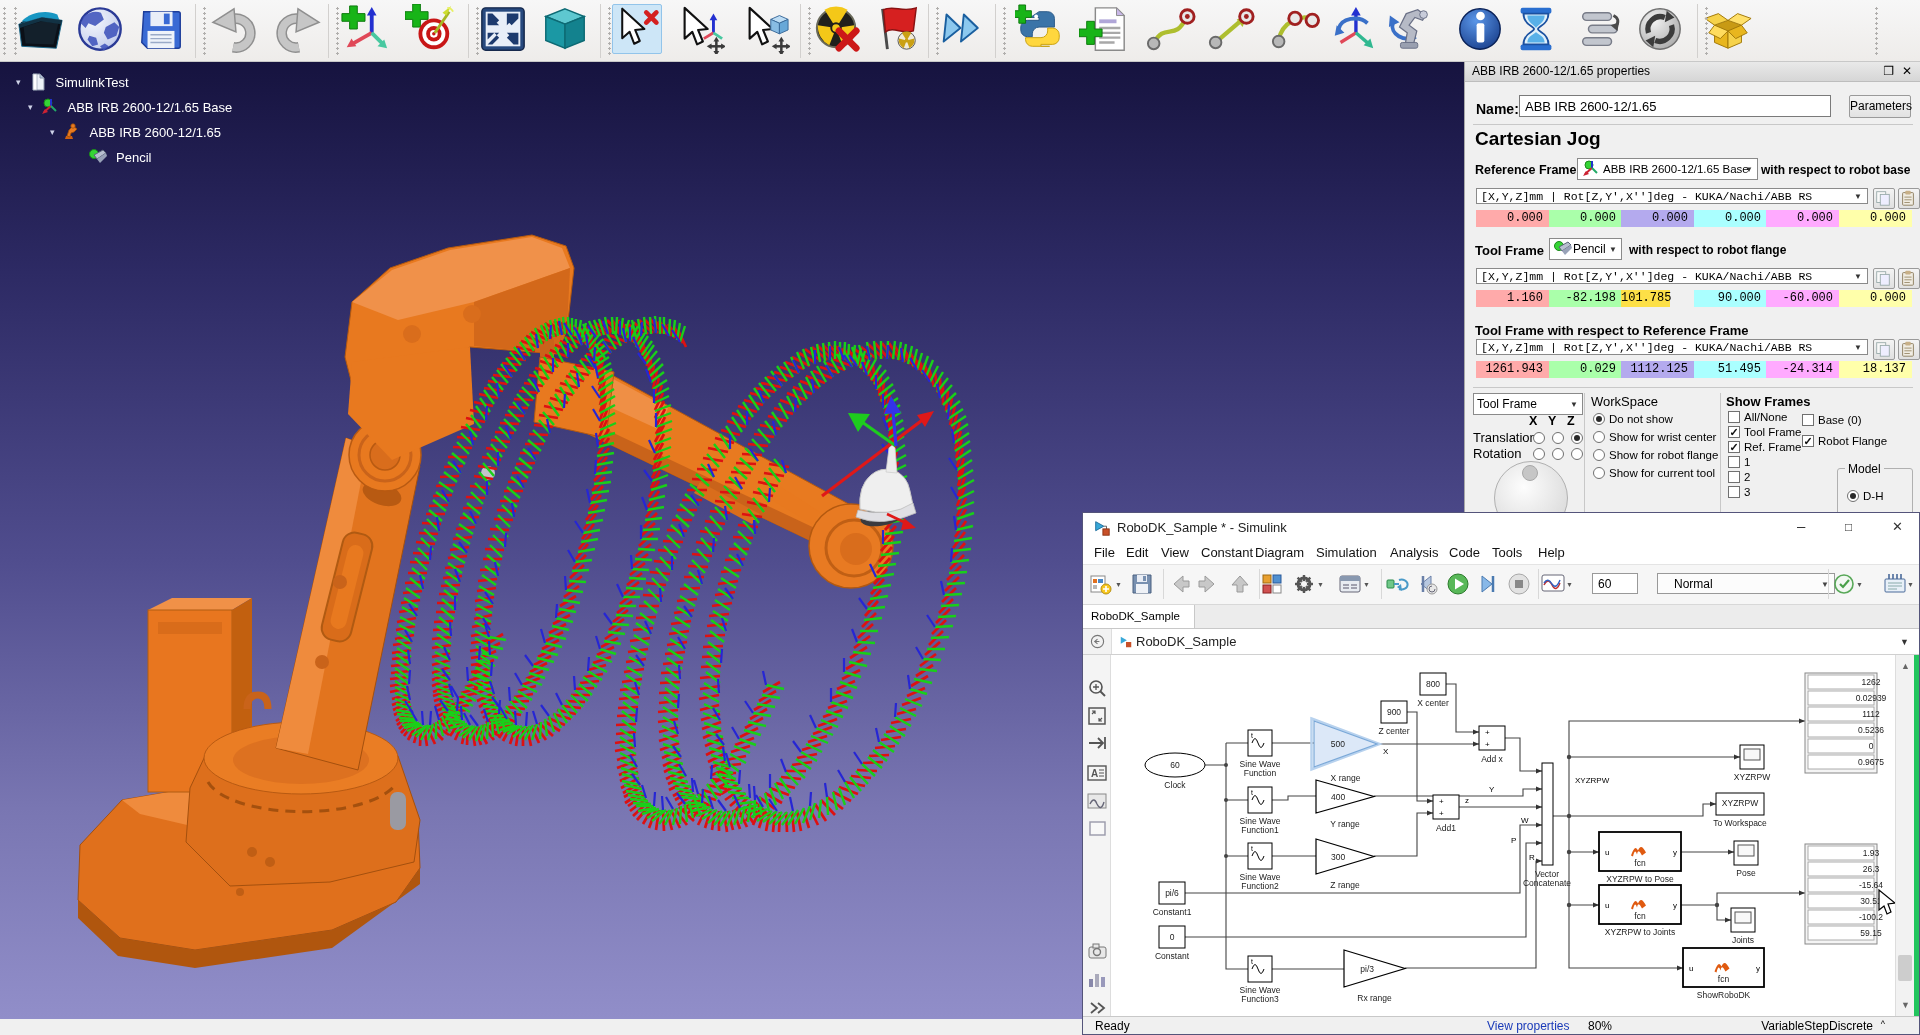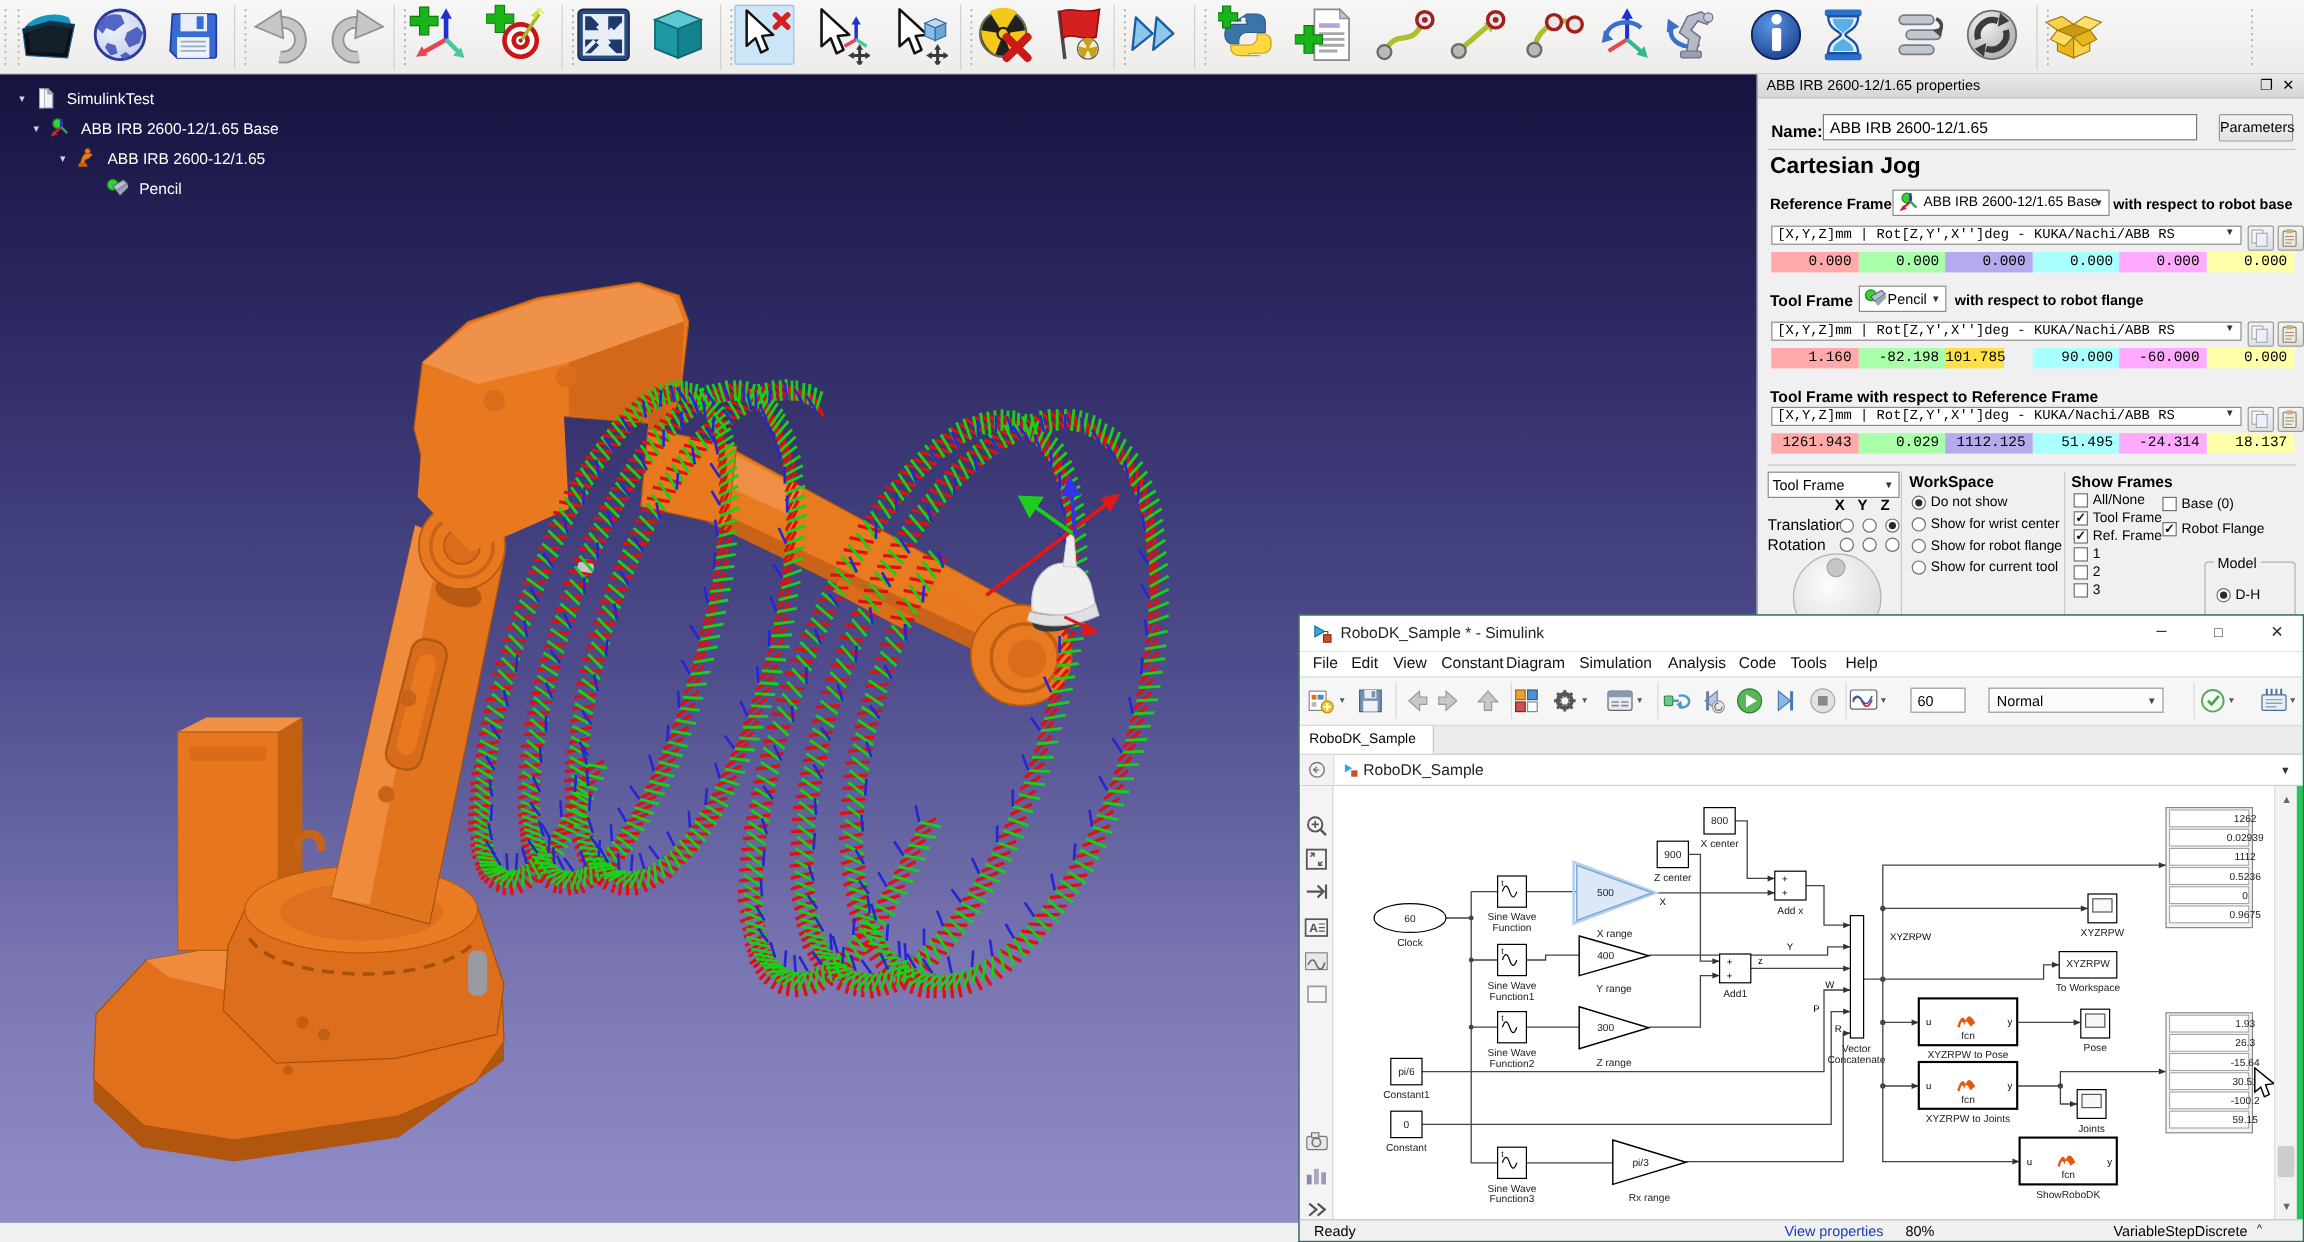--- a/index.html
+++ b/index.html
@@ -12,21 +12,21 @@
 #viewport{position:absolute;left:0;top:62px;width:1464px;height:957px;background:linear-gradient(#16133f 0%,#2d2a64 22%,#504d8e 52%,#7976b2 78%,#918ec9 100%);overflow:hidden}
 #tree{position:absolute;left:0;top:0;color:#fff;font-size:13px}
 .trow{position:absolute;display:flex;align-items:center;white-space:nowrap}
 .trow svg{margin-right:8px}
 #rpanel{position:absolute;left:1464px;top:62px;width:456px;height:451px;background:#f0f0f0;border-left:1px solid #a8a8a8;font-size:13px;color:#000}
 #rtitle{position:absolute;left:0;top:0;width:100%;height:20px;background:linear-gradient(#e9e9e9,#d6d6d6);border-bottom:1px solid #bdbdbd;font-size:12px;padding:2px 0 0 7px}
 .btn{position:absolute;background:linear-gradient(#f4f4f4,#e2e2e2);border:1px solid #9a9a9a;border-radius:2px;font-size:12px;text-align:center;line-height:21px}
 .drop{position:absolute;height:22px;background:#fff;border:1px solid #8a8a8a;font-size:12px;display:flex;align-items:center;padding:0 14px 0 3px;white-space:nowrap}
 .drop svg{flex-shrink:0}
 .drop .caret{position:absolute;right:4px;font-size:8px;color:#333}
-.combo{position:absolute;height:16px;background:#fff;border:1px solid #8a8a8a;display:flex;padding:0 16px 0 4px;white-space:nowrap}
+.combo{position:absolute;height:16px;background:#fff;border:1px solid #8a8a8a;display:flex;align-items:center;padding:0 16px 0 4px;white-space:nowrap}
 .combo .caret{position:absolute;right:5px;font-size:8px;color:#333}
 .mono{font-family:"Liberation Mono",monospace;font-size:11.5px}
 .sqbtn{position:absolute;width:22px;height:21px;background:linear-gradient(#f4f4f4,#e0e0e0);border:1px solid #9a9a9a;border-radius:2px}
 .cell{position:absolute;top:0;height:17px;font-family:"Liberation Mono",monospace;font-size:12px;text-align:right;padding:1px 6px 0 0}
 .radio{position:absolute;display:flex;align-items:center;font-size:11.5px;white-space:nowrap}
 .rcirc{width:12px;height:12px;border-radius:50%;background:#fff;border:1px solid #707070;margin-right:4px;display:inline-flex;align-items:center;justify-content:center}
 .rdot{width:6px;height:6px;border-radius:50%;background:#2a2a2a}
 .cbox{width:12px;height:12px;background:#fff;border:1px solid #707070;margin-right:4px;font-size:11px;line-height:11px;text-align:center;color:#111;font-weight:bold}
 #rdkstatus{position:absolute;left:0;top:1019px;width:1082px;height:16px;background:#f0f0f0;border-top:1px solid #c8c8c8;font-size:12px;padding:0px 0 0 8px}
 #simwin{position:absolute;left:1082px;top:512px;width:838px;height:523px;background:#22c55e;border:1px solid #54547a;overflow:hidden}
@@ -520,21 +520,21 @@
         <span class="rcirc">
           <span class="rdot"></span>
         </span>
       </div>
       <div class="radio" style="left:106px;top:386px">
         <span class="rcirc"></span>
       </div>
       <div style="position:absolute;left:29px;top:399px;width:74px;height:74px;border-radius:50%;background:radial-gradient(circle at 40% 35%,#fdfdfd,#d2d2d2);border:1px solid #b0b0b0"></div>
       <div style="position:absolute;left:57px;top:403px;width:16px;height:16px;border-radius:50%;background:#c6c6c6;border:1px solid #a8a8a8"></div>
       <div style="position:absolute;left:119px;top:331px;width:1px;height:150px;background:#c8c8c8"></div>
-      <div style="position:absolute;left:126px;top:332px;font-weight:bold;font-size:13px">WorkSpace</div>
+      <div style="position:absolute;left:126px;top:332px;font-weight:normal;font-size:13px">WorkSpace</div>
       <div class="radio" style="left:128px;top:351px">
         <span class="rcirc">
           <span class="rdot"></span>
         </span>
         <span>Do not show</span>
       </div>
       <div class="radio" style="left:128px;top:369px">
         <span class="rcirc"></span>
         <span>Show for wrist center</span>
       </div>
@@ -692,21 +692,21 @@
         <rect x="9" y="9" width="8" height="8" fill="#888"></rect>
       </svg>
       <div style="position:absolute;left:455px;top:56px;width:1px;height:30px;background:#d8d8d8"></div>
       <svg viewBox="0 0 26 26" style="position:absolute;left:457px;top:58px;width:26px;height:26px">
         <rect x="2" y="4" width="22" height="16" rx="2" fill="#fff" stroke="#667"></rect>
         <path d="M4 14 q4 -8 8 0 q4 8 8 -2" stroke="#c03030" stroke-width="1.4" fill="none"></path>
         <path d="M4 12 q4 -6 8 1 q4 6 8 -4" stroke="#3060c0" stroke-width="1.4" fill="none"></path>
       </svg>
       <div style="position:absolute;left:483px;top:68px;font-size:7px;color:#555">▼</div>
       <div style="position:absolute;left:509px;top:60px;width:46px;height:21px;background:#fff;border:1px solid #999;font-size:12px;line-height:21px;padding-left:5px">60</div>
-      <div style="position:absolute;left:574px;top:60px;width:146px;height:21px;background:#fcfcfc;border:1px solid #999;font-size:12px;line-height:21px;padding-left:6px">Normal<span style="position:absolute;right:5px;font-size:8px;color:#444">▼</span></div>
+      <div style="position:absolute;left:574px;top:60px;width:178px;height:21px;background:#fcfcfc;border:1px solid #999;font-size:12px;line-height:21px;padding-left:16px">Normal<span style="position:absolute;right:5px;font-size:8px;color:#444">▼</span></div>
       <div style="position:absolute;left:745px;top:56px;width:1px;height:30px;background:#d8d8d8"></div>
       <svg viewBox="0 0 26 26" style="position:absolute;left:748px;top:58px;width:26px;height:26px">
         <circle cx="13" cy="13" r="9" fill="#f2f8f2" stroke="#58a858" stroke-width="1.6"></circle>
         <path d="M9 13 l3 3 6 -7" stroke="#48a048" stroke-width="2.2" fill="none"></path>
       </svg>
       <div style="position:absolute;left:773px;top:68px;font-size:7px;color:#555">▼</div>
       <svg viewBox="0 0 26 26" style="position:absolute;left:799px;top:58px;width:26px;height:26px">
         <rect x="3" y="8" width="20" height="13" rx="1" fill="#e8f0f8" stroke="#4a6a9a"></rect>
         <g stroke="#4a6a9a" stroke-width="1.6">
           <line x1="7" y1="8" x2="7" y2="3"></line>

